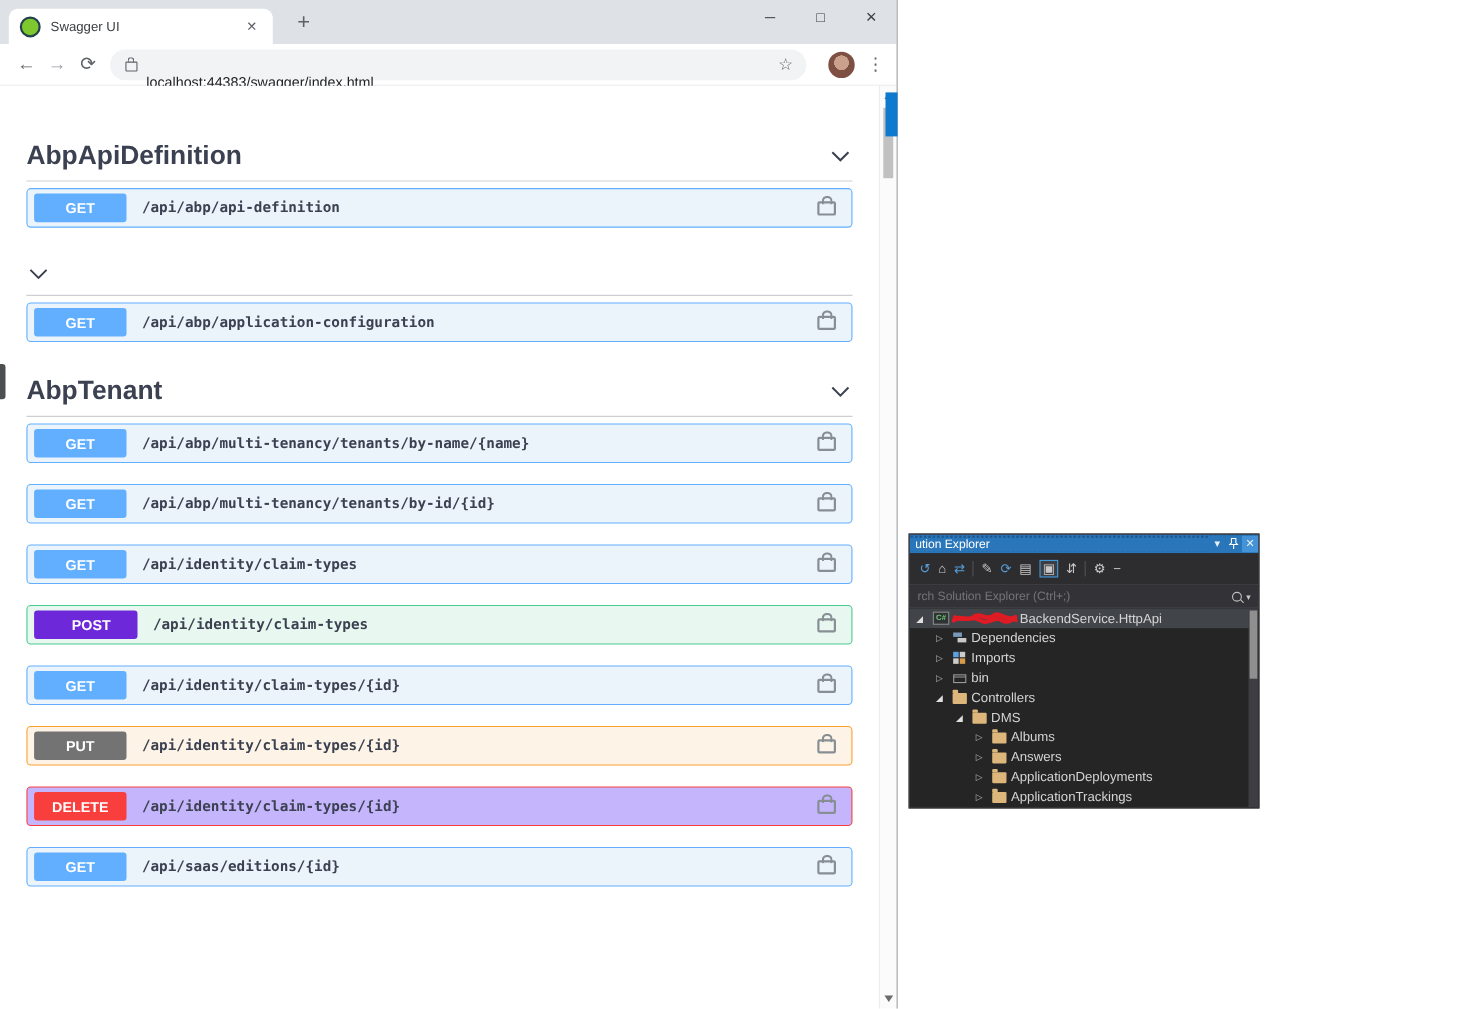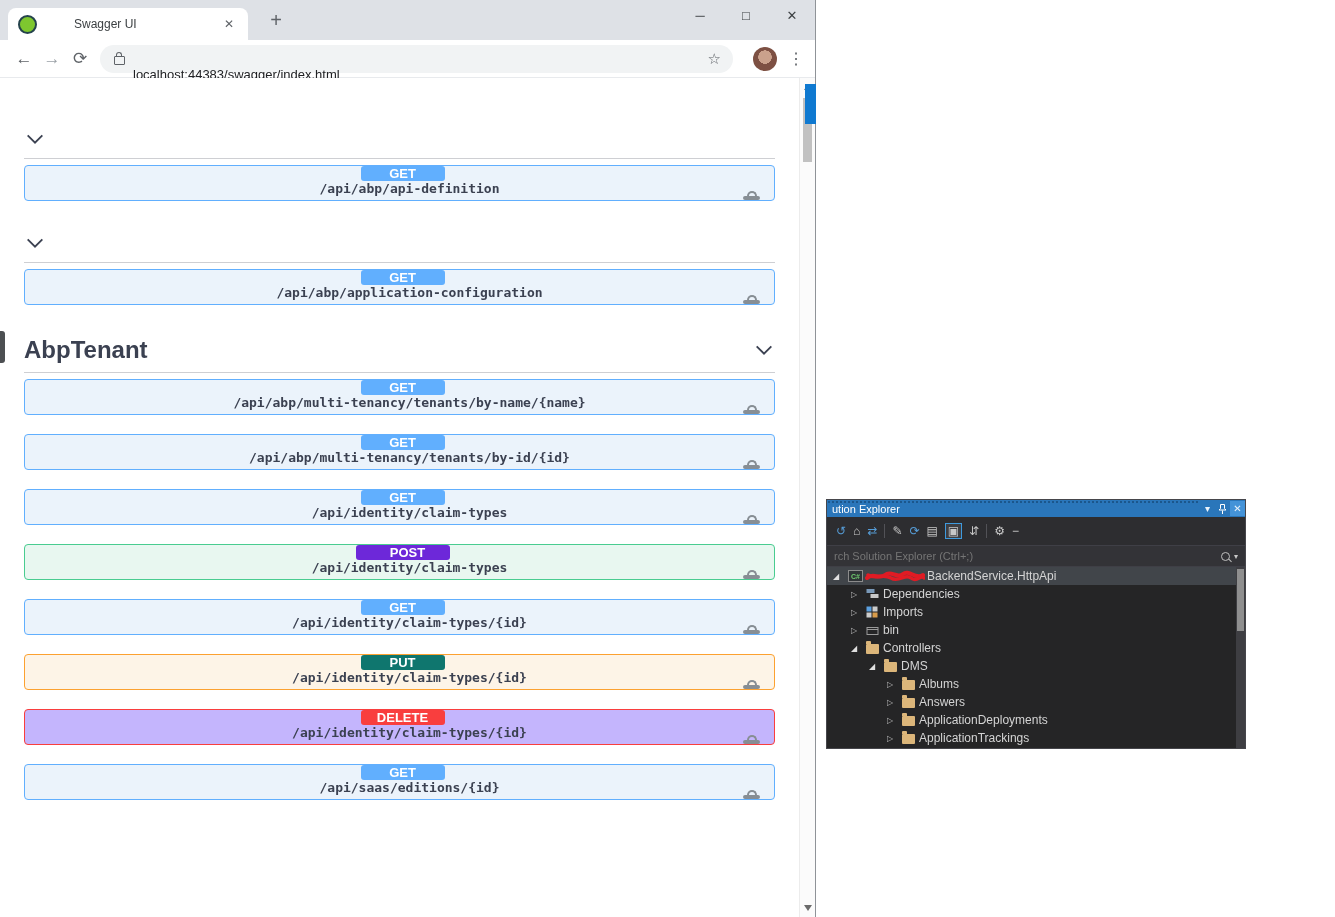--- a/index.html
+++ b/index.html
@@ -5,21 +5,21 @@
   html,body{margin:0;padding:0;}
   body{width:1335px;height:917px;position:relative;background:#ffffff;overflow:hidden;
        font-family:"Liberation Sans",sans-serif;}
 
   
   .browser{position:absolute;left:0;top:0;width:816px;height:917px;background:#fff;
            border-right:1px solid #8f9398;box-sizing:border-box;overflow:hidden;}
 
   .tabstrip{position:relative;height:40px;background:#dee1e6;}
   .tab{position:absolute;left:8px;top:8px;width:240px;height:32px;background:#fff;
-       border-radius:8px 8px 0 0;display:flex;align-items:center;padding:0 10px;box-sizing:border-box;gap:28px;}
+       border-radius:8px 8px 0 0;display:flex;align-items:center;padding:0 10px;box-sizing:border-box;}
   .favicon{width:15px;height:15px;border-radius:50%;background:#7ec72f;border:2px solid #24424c;box-sizing:content-box;flex:0 0 auto;}
   .tab-title{flex:1;margin-left:9px;font-size:12px;color:#3c4043;white-space:nowrap;overflow:hidden;}
   .tab-close{font-size:12px;color:#5f6368;padding:2px 4px;cursor:default;}
   .newtab{position:absolute;left:262px;top:6px;font-size:20px;color:#5f6368;width:28px;height:28px;
           text-align:center;line-height:28px;}
   .win-controls{position:absolute;right:0;top:0;height:32px;display:flex;}
   .wc{width:46px;text-align:center;line-height:32px;font-size:13px;color:#3c4043;}
 
   .addrbar{height:38px;background:#fff;display:flex;align-items:center;padding:0 10px;
            border-bottom:1px solid #e8eaed;box-sizing:border-box;}
@@ -38,30 +38,30 @@
   .menu-dots{font-size:16px;color:#5f6368;width:18px;text-align:center;}
 
   
   .content{position:absolute;top:78px;left:0;right:16px;bottom:0;overflow:hidden;background:#fff;}
   .sw-wrap{padding:38px 24px 0 24px;}
   .sw-head{display:flex;align-items:center;justify-content:space-between;
            padding:12px 0 8px;border-bottom:1px solid rgba(59,65,81,.25);margin-bottom:6px;}
   .sw-title{margin:0;font-size:24px;line-height:28px;color:#3b4151;font-weight:bold;}
   .chev{width:22px;height:22px;flex:0 0 auto;}
   .op{display:flex;align-items:center;height:36px;border-radius:4px;margin-bottom:19px;
-      border:1px solid;padding-left:6px;box-sizing:border-box;flex-direction:column;}
+      border:1px solid;padding-left:6px;box-sizing:border-box;}
   .op.get{background:#ebf3fb;border-color:#61affe;}
   .op.post{background:#e8f7f0;border-color:#49cc90;}
   .op.put{background:#fdf4e7;border-color:#fca130;}
   .op.delete{background:#c4b5fd;border-color:#f93e3e;}
   .badge{min-width:64px;height:26px;border-radius:3px;color:#fff;font-weight:bold;font-size:13px;
          display:flex;align-items:center;justify-content:center;padding:0 10px;}
   .op.get .badge{background:#61affe;}
   .op.post .badge{background:#6d28d9;padding-left:20px;}
-  .op.put .badge{background:#0f766e;}
+  .op.put .badge{background:#737373;}
   .op.delete .badge{background:#f93e3e;}
   .path{margin-left:14px;font-family:"DejaVu Sans Mono",monospace;font-size:13px;
         font-weight:600;color:#3b4151;white-space:nowrap;}
   .lock{position:relative;display:inline-block;width:13px;height:9px;border:2px solid #878e94;
         border-radius:2px;margin-left:auto;margin-right:14px;}
   .lock::before{content:"";position:absolute;left:1.5px;top:-7px;width:6px;height:6px;
         border:2px solid #878e94;border-bottom:none;border-radius:5px 5px 0 0;}
 
   
   .scrollbar{position:absolute;right:0;top:78px;bottom:0;width:16px;background:#fbfbfb;
@@ -69,21 +69,21 @@
   .sb-up{width:0;height:0;border-left:4px solid transparent;border-right:4px solid transparent;
          border-bottom:6px solid #6b6b6b;margin:6px auto 6px;}
   .sb-thumb{position:absolute;top:20px;left:3px;right:3px;height:64px;background:#c1c1c1;}
   .sb-down{position:absolute;bottom:6px;left:4px;width:0;height:0;border-left:4px solid transparent;
          border-right:4px solid transparent;border-top:6px solid #6b6b6b;}
   .blue-frag{position:absolute;left:805px;top:84px;width:11px;height:40px;background:#0f79d0;z-index:5;}
   .edge-sliver{position:absolute;left:0;top:331px;width:5px;height:32px;background:#4c4f52;
                border-radius:0 3px 3px 0;z-index:6;}
 
   
-  .vs-panel{position:absolute;left:826px;top:499px;width:420px;height:250px;background:#252526;
+  .vs-panel{position:absolute;left:826px;top:485px;width:319px;height:250px;background:#252526;
             border:1px solid #46464b;box-sizing:border-box;overflow:hidden;}
   .vs-titlebar{height:17px;background-color:#2a76ba;
                background-image:radial-gradient(rgba(10,48,84,.45) 1px, transparent 1.3px);
                background-size:4px 4px;display:flex;align-items:center;}
   .vs-title{font-size:11px;color:#fff;padding-left:5px;flex:1;white-space:nowrap;
             background:#2a76ba;padding-right:8px;}
   .vs-win-ic{color:#eaf3fb;font-size:10px;width:15px;height:15px;line-height:15px;text-align:center;
              background:#2a76ba;}
   .vs-close-btn{background:#4493d8;}
   .pin-svg{display:inline-block;vertical-align:middle;}
@@ -152,20 +152,21 @@
     </div>
     <span class="avatar"></span>
     <span class="menu-dots">⋮</span>
   </div>
 
   <div class="content">
     <div class="sw-wrap">
 
       <section class="sw-section">
         <div class="sw-head">
+          <h3 class="sw-title">AbpApiDefinition</h3>
           <svg class="chev" viewBox="0 0 24 24">
               <path d="M4 8l8 8 8-8" fill="none" stroke="#3b4151" stroke-width="2"></path>
             </svg>
         </div>
         <div class="op get">
           <span class="badge">GET</span>
           <span class="path">/api/abp/api-definition</span>
           <span class="lock"></span>
         </div>
       </section>

